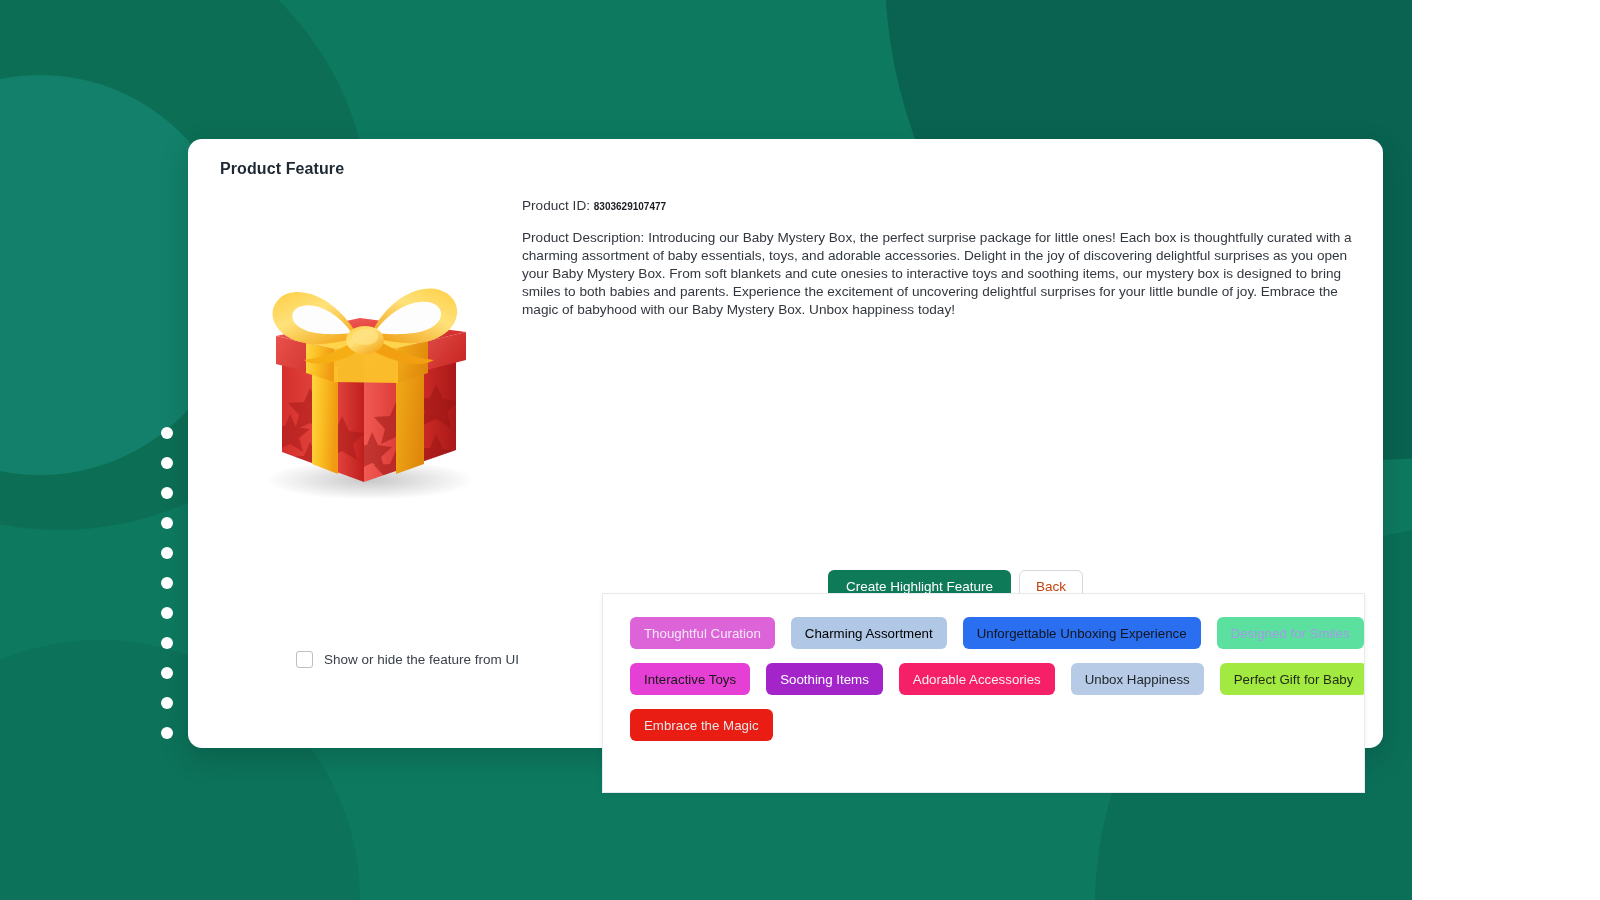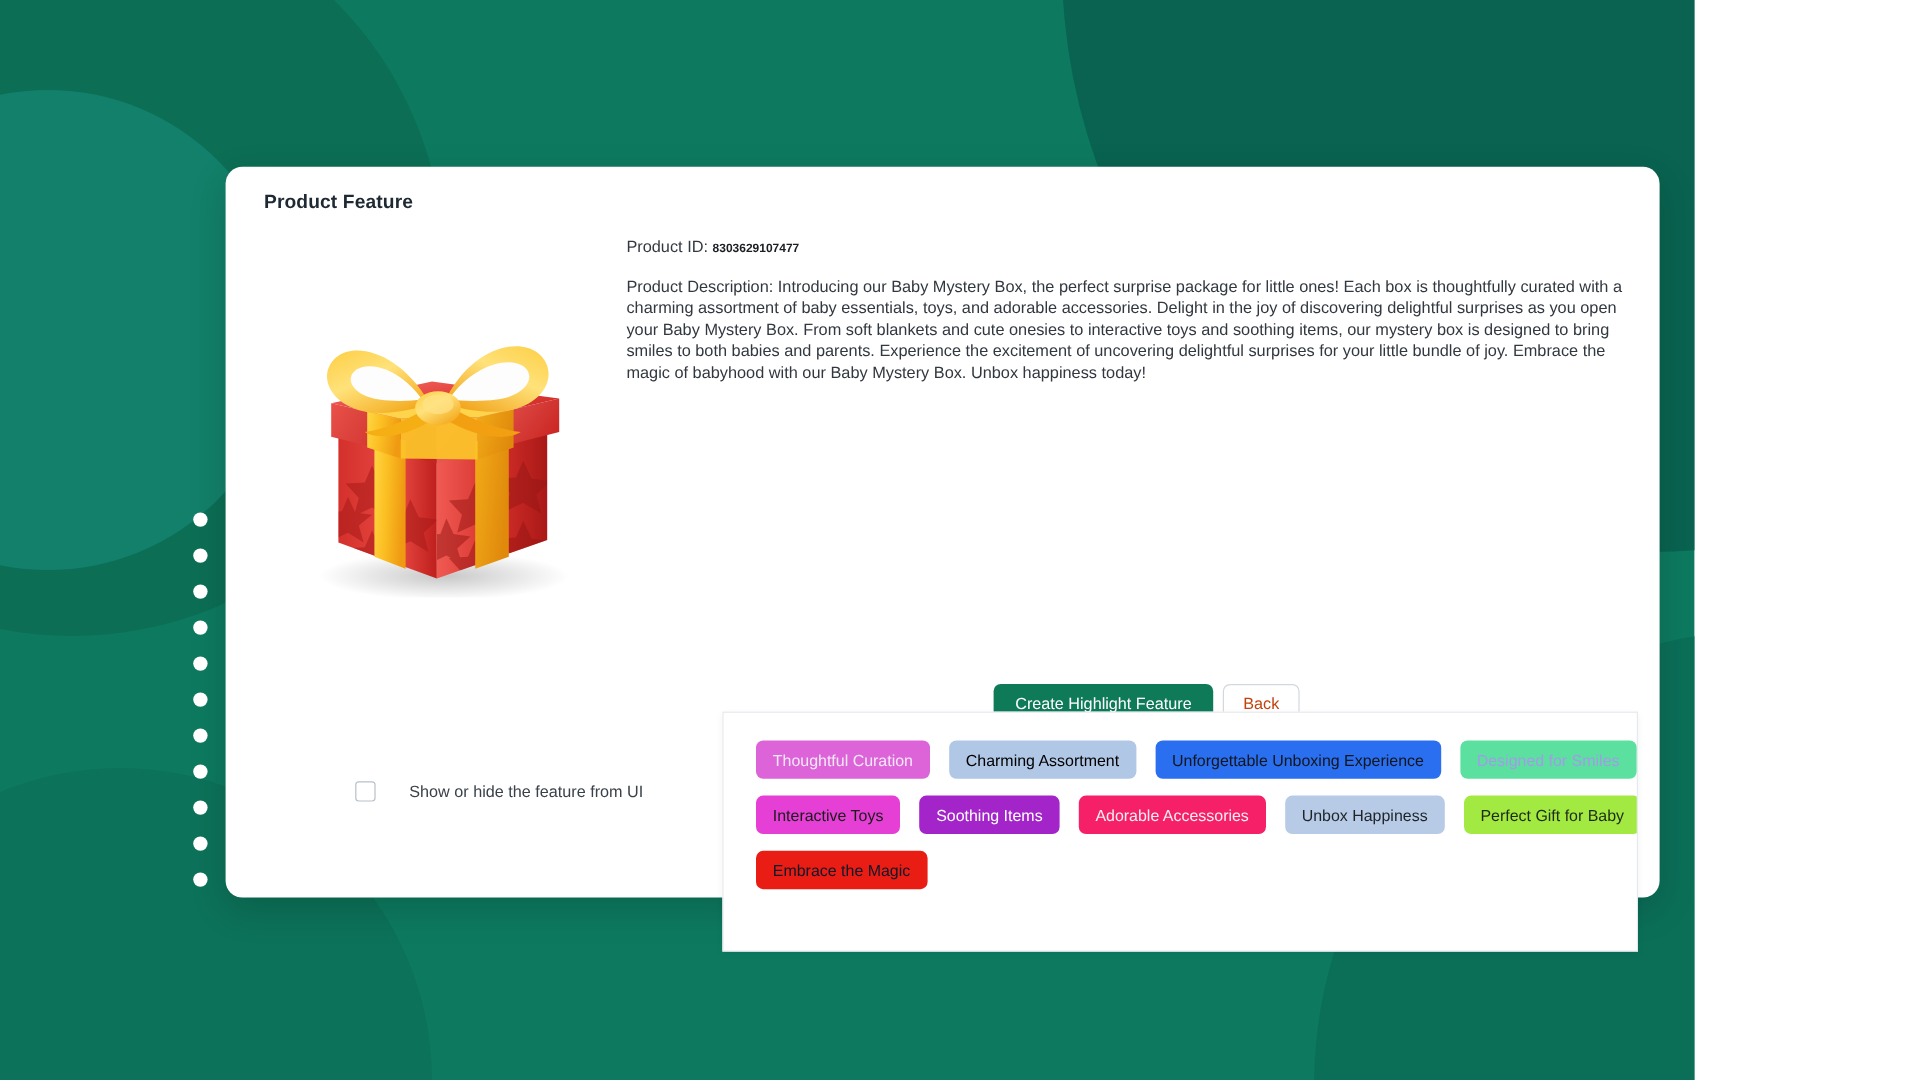--- a/index.html
+++ b/index.html
@@ -66,21 +66,21 @@
     font-size: 13.6px;
     line-height: 18px;
   }
   #product-info .line { margin-bottom: 13px; }
   #product-info .pid-value { font-weight: bold; color: #1a1f24; font-size: 10px; }
   #product-desc { line-height: 18px; text-align: left; }
 
   
   #checkbox-row {
     position: absolute; left: 108px; top: 512px;
-    display: flex; align-items: center; gap: 28px;
+    display: flex; align-items: center; gap: 11px;
   }
   #show-hide-checkbox {
     width: 17px; height: 17px;
     border: 1px solid #b9c0c8;
     border-radius: 3px;
     background: #fff;
     flex: none;
   }
   #checkbox-row .cb-label { font-size: 13.5px; color: #3a4149; }
 
@@ -306,18 +306,18 @@
           <button class="tag" style="background: rgb(92, 224, 160); color: rgb(164, 154, 232);">Designed for Smiles</button>
         </div>
         <div class="tag-row">
           <button class="tag" style="background: rgb(229, 63, 213); color: rgb(26, 26, 26);">Interactive Toys</button>
           <button class="tag" style="background: rgb(163, 37, 201); color: rgb(255, 255, 255);">Soothing Items</button>
           <button class="tag" style="background: rgb(245, 32, 104); color: rgb(246, 238, 242);">Adorable Accessories</button>
           <button class="tag" style="background: rgb(183, 202, 230); color: rgb(31, 36, 41);">Unbox Happiness</button>
           <button class="tag" style="background: rgb(162, 234, 65); color: rgb(31, 42, 23);">Perfect Gift for Baby</button>
         </div>
         <div class="tag-row">
-          <button class="tag" style="background: rgb(234, 29, 21); color: #0f172a;">Embrace the Magic</button>
+          <button class="tag" style="background: rgb(234, 29, 21); color: #e5e5e5;">Embrace the Magic</button>
         </div>
       </div>
 
   </div>
 </div>
 
 </body></html>

